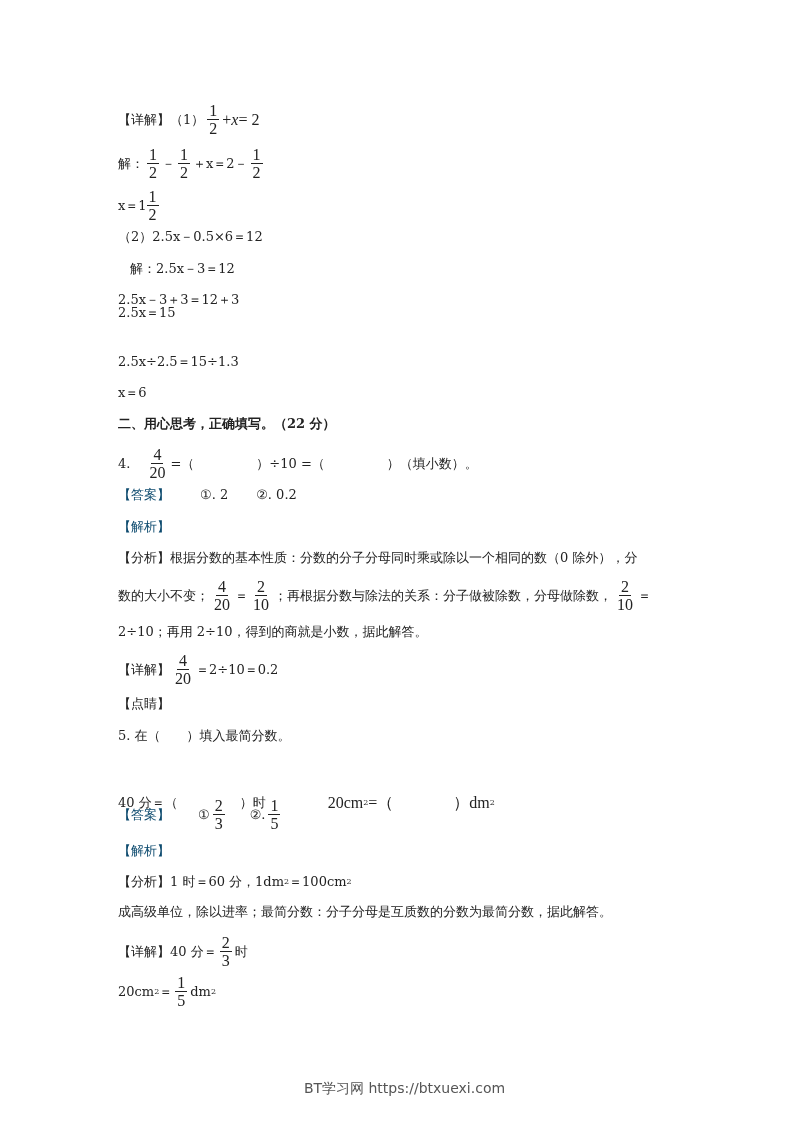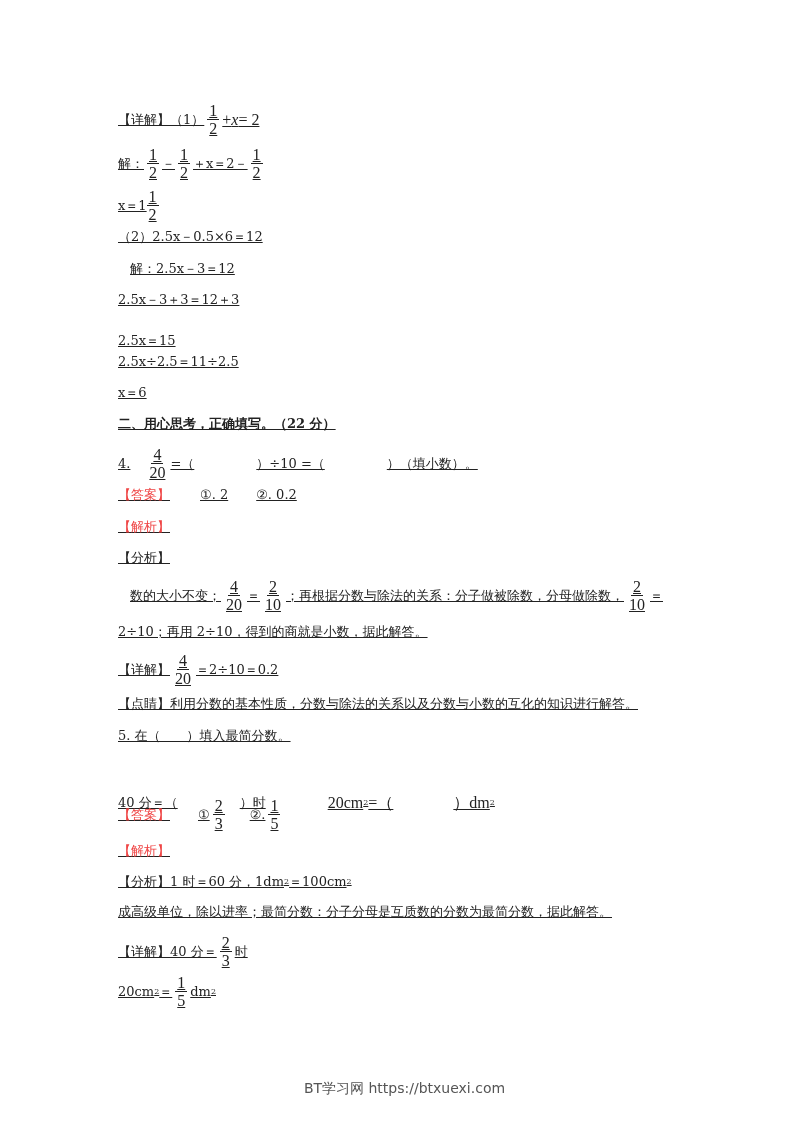--- a/index.html
+++ b/index.html
@@ -1,22 +1,22 @@
 <!DOCTYPE html>
 <html><head>
 <meta charset="utf-8">
 <style>
   html, body { margin: 0; padding: 0; background: #ffffff; }
   body { width: 793px; height: 1122px; position: relative; overflow: hidden;
          font-family: "DejaVu Serif", "Liberation Serif", serif; color: #222; }
-  .line { position: absolute; left: 118px; font-size: 13px; line-height: 18px; white-space: nowrap; display: flex; align-items: center; text-decoration: underline; }
+  .line { position: absolute; left: 118px; font-size: 13px; line-height: 18px; white-space: nowrap; display: flex; align-items: center; }
   .frac { display: inline-flex; flex-direction: column; align-items: center; font-family: "Liberation Serif", serif; font-size: 16px; line-height: 17px; margin: 0 3px; vertical-align: middle; }
   .frac .num { padding: 0 2px; border-bottom: 1px solid #222; }
   .frac .den { padding: 0 2px; }
-  .blue { color: #ef4444; }
+  .blue { color: #0c4a6e; }
   .bold { font-weight: bold; }
   .math { font-family: "Liberation Serif", serif; font-size: 16px; }
   .ital { font-style: italic; }
   sup { font-size: 8px; line-height: 0; }
   .gap { display: inline-block; }
   .footer { position: absolute; top: 1080px; left: 0; width: 793px; text-align: center; font-family: "DejaVu Sans", sans-serif; font-size: 14px; color: #555; padding-left: 8px; }
 </style>
 </head>
 <body>
 
@@ -54,22 +54,22 @@
   <span>x＝1</span>
   <span class="frac" style="margin-left:0">
       <span class="num">1</span>
       <span class="den">2</span>
     </span>
 </div>
 
 <div class="line" style="top:228px;">（2）2.5x－0.5×6＝12</div>
 <div class="line" style="top:260px;margin-left:12px;">解：2.5x－3＝12</div>
 <div class="line" style="top:291px;">2.5x－3＋3＝12＋3</div>
-<div class="line" style="top:332px;text-align:center;">2.5x＝15</div>
-<div class="line" style="top:353px;">2.5x÷2.5＝11÷2.5</div>
+<div class="line" style="top:304px;text-align:center;">2.5x＝15</div>
+<div class="line" style="top:353px;">2.5x÷2.5＝15÷1.3</div>
 <div class="line" style="top:384px;">x＝6</div>
 
 <div class="line bold" style="top:415px;">二、用心思考，正确填写。（22 分）</div>
 
 <div class="line" style="top:446px;">
   <span>4.</span>
     <span class="gap" style="width:14px"></span>
   <span class="frac">
       <span class="num">4</span>
       <span class="den">20</span>
@@ -88,23 +88,24 @@
     <span class="gap" style="width:28px"></span>
   <span>②. 0.2</span>
 </div>
 
 <div class="line" style="top:518px;">
   <span class="blue">【解析】</span>
 </div>
 
 <div class="line" style="top:549px;">
   <span>【分析】</span>
-</div>
-
-<div class="line" style="top:578px;margin-left:12px;">
+    <span>根据分数的基本性质：分数的分子分母同时乘或除以一个相同的数（0 除外），分</span>
+</div>
+
+<div class="line" style="top:578px;">
   <span>数的大小不变；</span>
   <span class="frac">
       <span class="num">4</span>
       <span class="den">20</span>
     </span>
   <span>＝</span>
   <span class="frac">
       <span class="num">2</span>
       <span class="den">10</span>
     </span>
@@ -122,21 +123,20 @@
   <span>【详解】</span>
   <span class="frac">
       <span class="num">4</span>
       <span class="den">20</span>
     </span>
   <span>＝2÷10＝0.2</span>
 </div>
 
 <div class="line" style="top:695px;">
   <span>【点睛】</span>
-    <span>利用分数的基本性质，分数与除法的关系以及分数与小数的互化的知识进行解答。</span>
 </div>
 
 <div class="line" style="top:727px;">5. 在（　　）填入最简分数。</div>
 
 <div class="line" style="top:763px;margin-top:31px;">
   <span>40 分＝（</span>
     <span class="gap" style="width:62px"></span>
   <span>）时</span>
     <span class="gap" style="width:62px"></span>
   <span class="math">20cm</span>

